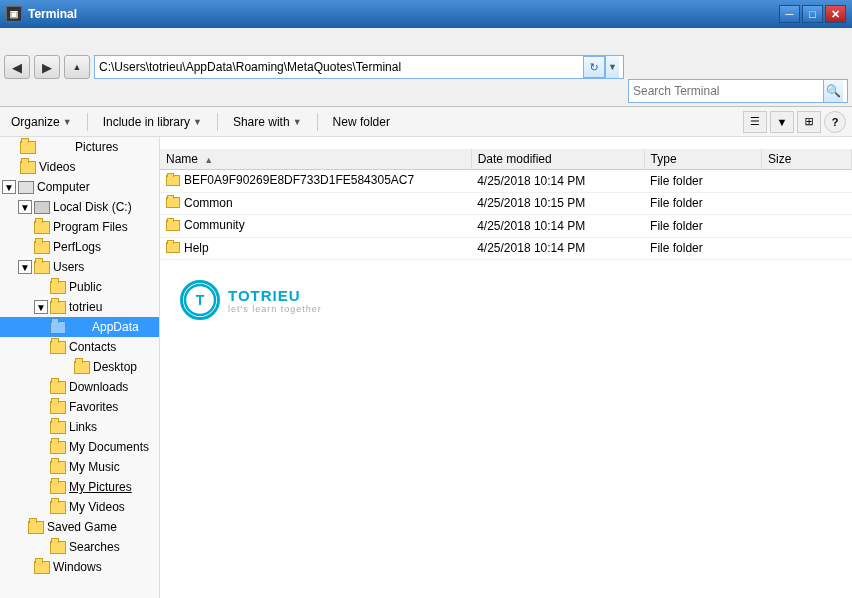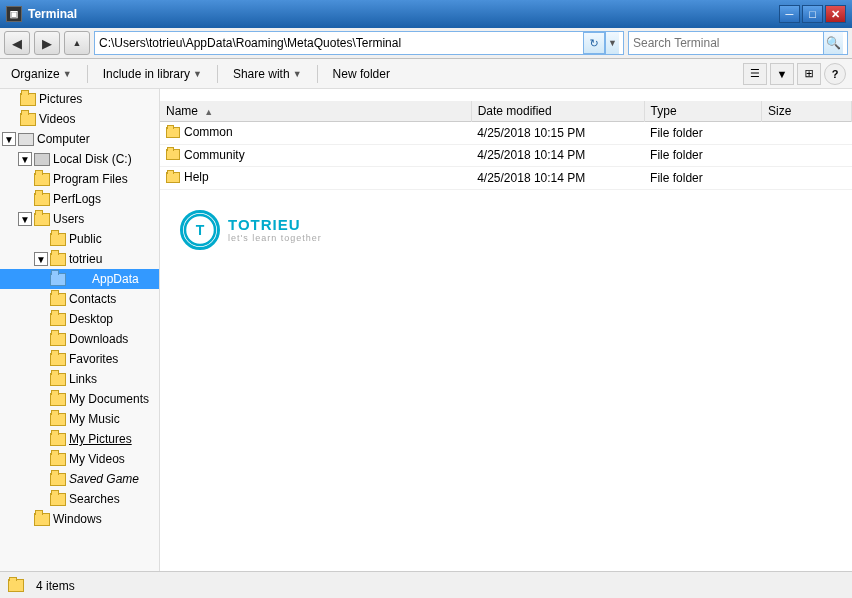--- a/index.html
+++ b/index.html
@@ -96,20 +96,21 @@
       color: #2060a0;
     }
     .search-box {
       width: 220px;
       height: 24px;
       border: 1px solid #7eb4ea;
       display: flex;
       align-items: center;
       background: white;
       padding: 0 4px;
+      margin-top: 48px;
     }
     .search-box input {
       border: none;
       outline: none;
       flex: 1;
       font-size: 12px;
       color: #aaa;
     }
     .search-btn {
       width: 20px;
@@ -417,21 +418,21 @@
     <div class="view-btn">▼</div>
     <div class="view-btn">⊞</div>
     <div class="help-btn">?</div>
   </div>
 </div>
 
 <div class="main-layout">
 
   <div class="sidebar">
 
-    <div class="tree-item" style="padding-left:20px;">
+    <div class="tree-item" style="padding-left:20px;gap:36px;">
       <span class="folder-icon"></span>
       <span class="tree-label">Pictures</span>
     </div>
 
     <div class="tree-item" style="padding-left:20px;">
       <span class="folder-icon"></span>
       <span class="tree-label">Videos</span>
     </div>
 
     <div class="tree-item" style="padding-left:2px;">
@@ -476,21 +477,21 @@
     <div class="tree-item selected" style="padding-left:50px;gap:23px;">
       <span class="folder-icon selected-icon"></span>
       <span class="tree-label">AppData</span>
     </div>
 
     <div class="tree-item" style="padding-left:50px;">
       <span class="folder-icon"></span>
       <span class="tree-label">Contacts</span>
     </div>
 
-    <div class="tree-item" style="padding-left:50px;">
+    <div class="tree-item" style="padding-left:74px;">
       <span class="folder-icon"></span>
       <span class="tree-label">Desktop</span>
     </div>
 
     <div class="tree-item" style="padding-left:50px;">
       <span class="folder-icon"></span>
       <span class="tree-label">Downloads</span>
     </div>
 
     <div class="tree-item" style="padding-left:50px;">
@@ -516,21 +517,21 @@
     <div class="tree-item" style="padding-left:50px;text-decoration:underline;">
       <span class="folder-icon"></span>
       <span class="tree-label">My Pictures</span>
     </div>
 
     <div class="tree-item" style="padding-left:50px;">
       <span class="folder-icon"></span>
       <span class="tree-label">My Videos</span>
     </div>
 
-    <div class="tree-item" style="padding-left:50px;font-style:italic;">
+    <div class="tree-item" style="padding-left:28px;">
       <span class="folder-icon"></span>
       <span class="tree-label">Saved Game</span>
     </div>
 
     <div class="tree-item" style="padding-left:50px;">
       <span class="folder-icon"></span>
       <span class="tree-label">Searches</span>
     </div>
 
     <div class="tree-item" style="padding-left:34px;">
@@ -553,20 +554,31 @@
             </th>
             <th style="width:17%;">
               <span>Type</span>
             </th>
             <th style="width:13%;">
               <span>Size</span>
             </th>
           </tr>
         </thead>
         <tbody id="file-rows">
+        <tr class="file-row">
+      <td>
+        <span class="file-folder-icon">
+          <span class="small-folder"></span>
+          BEF0A9F90269E8DF733D1FE584305AC7
+        </span>
+      </td>
+      <td>4/25/2018 10:14 PM</td>
+      <td>File folder</td>
+      <td></td>
+    </tr>
             <tr class="file-row">
       <td>
         <span class="file-folder-icon">
           <span class="small-folder"></span>
           Common
         </span>
       </td>
       <td>4/25/2018 10:15 PM</td>
       <td>File folder</td>
       <td></td>

